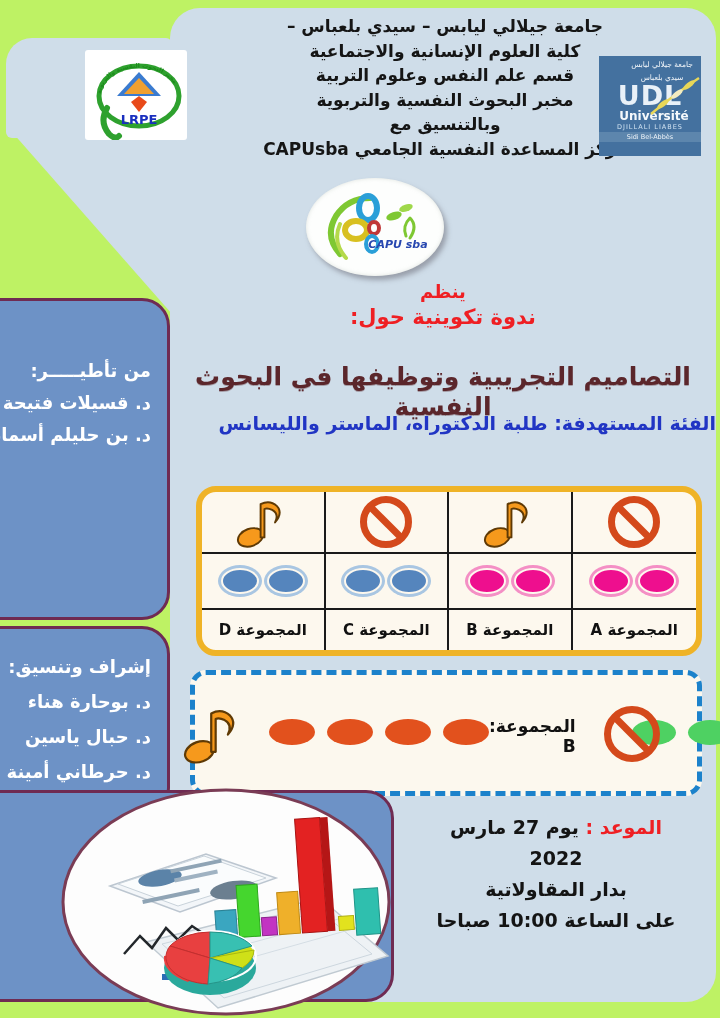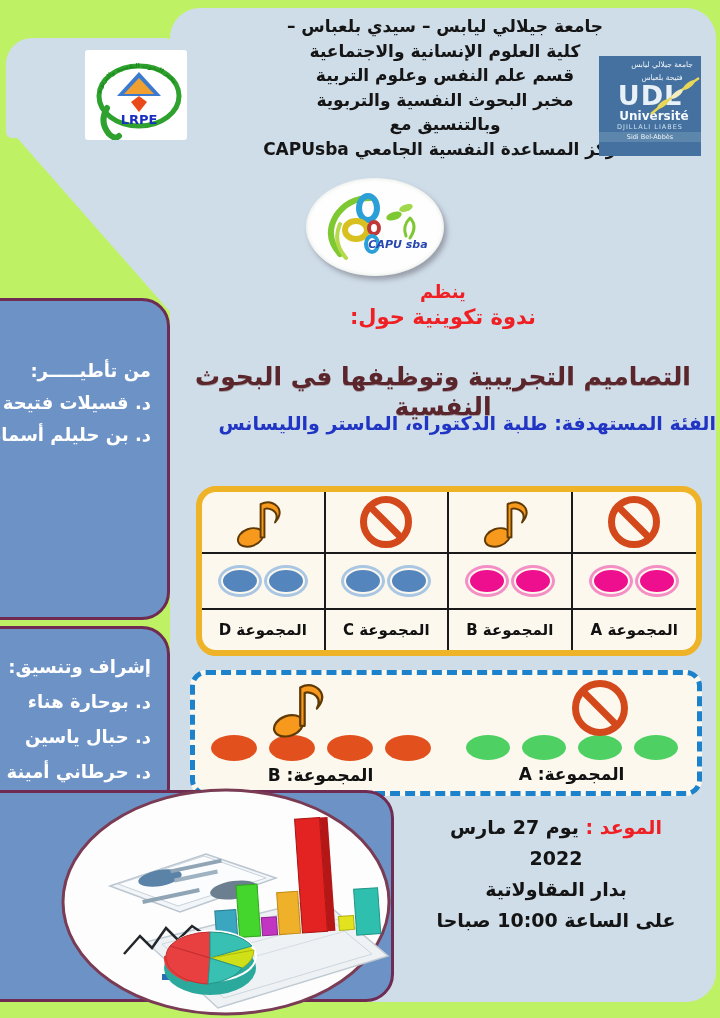--- a/index.html
+++ b/index.html
@@ -69,21 +69,21 @@
   .oval { display:inline-block; width:42px; height:29px; border-radius:50%; }
   .oval.pink { background:#ee0f8e; border:2px solid #fdf8ee; box-shadow:0 0 0 3px #f48fc5; width:38px; height:26px; }
   .oval.blue { background:#5585bd; border:2px solid #fdf8ee; box-shadow:0 0 0 3px #a9c6e2; width:38px; height:26px; }
   .oval.orange { background:#e2511d; width:46px; height:26px; }
   .oval.green { background:#4ed162; width:44px; height:25px; }
 
   
   .dashed-box { position:absolute; left:190px; top:670px; width:512px; height:126px;
     background:#fcf8ee; border:5px dashed #1c82cb; border-radius:16px;
     display:flex; flex-direction:row; }
-  .design-group { flex:1; display:flex; flex-direction:column; align-items:center; padding-top:2px; }
+  .design-group { flex:1; display:flex; flex-direction:row; align-items:center; padding-top:2px; }
   .design-icons { height:62px; display:flex; align-items:center; }
   .design-ovals { display:flex; gap:12px; margin-top:-4px; }
   .design-label { font-size:17px; font-weight:bold; color:#111; margin-top:4px; }
 
   
   .side-box { position:absolute; background:#6d92c6; border:3px solid #6f2b52;
     border-radius:28px; color:#ffffff; font-weight:bold; text-align:right; }
   .framing-box { left:-26px; top:298px; width:196px; height:322px; padding:54px 16px 0 0;
     font-size:18px; line-height:32px; }
   .supervision-box { left:-26px; top:626px; width:196px; height:190px; padding:20px 16px 0 0;
@@ -125,21 +125,21 @@
       <polygon points="54,22 76,46 32,46" fill="#3a7bd0"></polygon>
       <polygon points="54,28 69,44 39,44" fill="#f0a030"></polygon>
       <path d="M46 52 L54 46 L62 52 L54 62 Z" fill="#e84a1a"></path>
       <text font-size="6" fill="#1c8a1c" font-weight="bold"><textPath href="#lrpeArc">مخبر البحوث النفسية والتربوية</textPath></text>
       <text x="54" y="74" text-anchor="middle" font-size="13" font-weight="bold" fill="#1a2fbf">LRPE</text>
     </svg>
   </div>
 
   <div class="udl-logo">
     <div class="udl-ar" dir="rtl">جامعة جيلالي ليابس</div>
-    <div class="udl-ar" dir="rtl">فتيحة بلعباس</div>
+    <div class="udl-ar" dir="rtl">سيدي بلعباس</div>
     <div class="udl-acronym">
       <span>UDL</span>
       <svg class="udl-branch" viewBox="0 0 52 40">
         <path d="M2 38 Q26 18 50 2" stroke="#e8d758" stroke-width="2.5" fill="none"></path>
         <ellipse cx="14" cy="28" rx="7" ry="2.6" fill="#e8d758" transform="rotate(-38 14 28)"></ellipse>
         <ellipse cx="28" cy="18" rx="7" ry="2.6" fill="#f3ecc0" transform="rotate(-38 28 18)"></ellipse>
         <ellipse cx="40" cy="9" rx="7" ry="2.6" fill="#e8d758" transform="rotate(-38 40 9)"></ellipse>
       </svg>
     </div>
     <div class="udl-fr1">Université</div>

